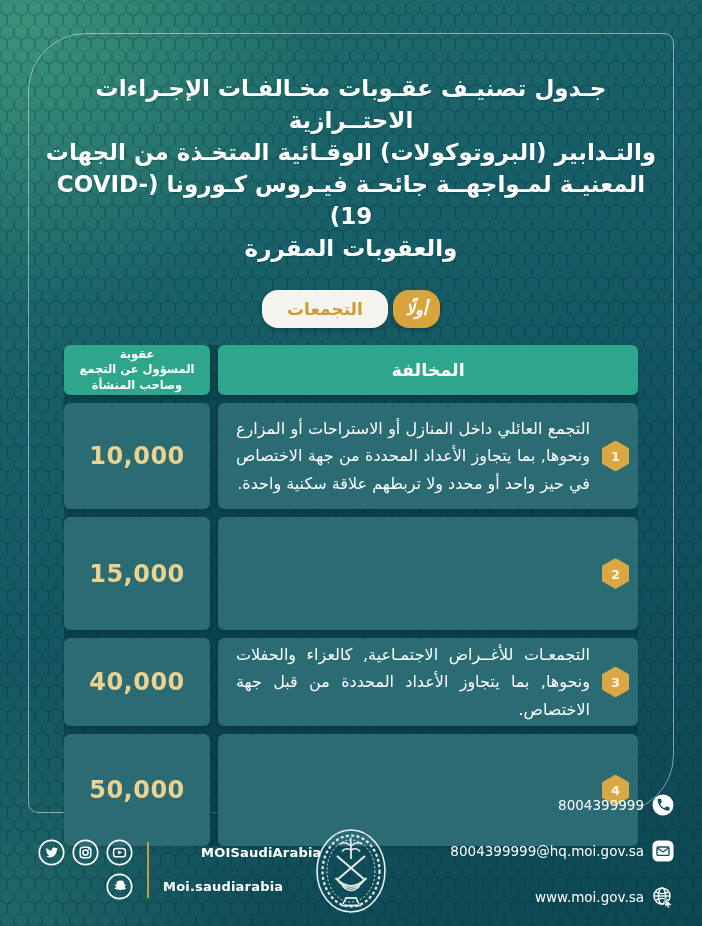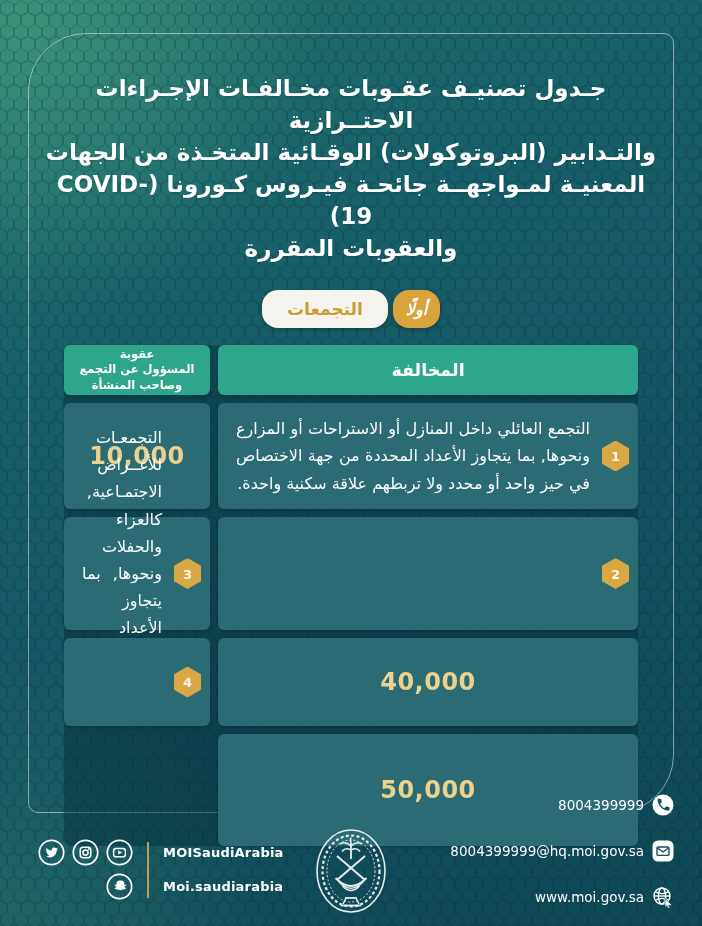--- a/index.html
+++ b/index.html
@@ -85,21 +85,21 @@
     position:absolute; left:38px; bottom:26px;
     display:grid; grid-template-columns:27px 27px 27px 16px auto;
     grid-template-rows:27px 27px; column-gap:7px; row-gap:7px; align-items:center;
   }
   .social svg { width:27px; height:27px; display:block; }
   .sdivider {
     grid-column:4; grid-row:1/3; justify-self:center;
     width:2px; height:56px; background:#bf9f48;
   }
   .handle { color:#fff; font-weight:bold; font-size:13px; letter-spacing:.2px; }
-  .h1 { grid-column:5; grid-row:1; }
+  .h1 { grid-column:5; grid-row:1;margin-left:38px; }
   .h2 { grid-column:5; grid-row:2; }
   .s-tw { grid-column:1; grid-row:1; } .s-ig { grid-column:2; grid-row:1; }
   .s-yt { grid-column:3; grid-row:1; } .s-sc { grid-column:3; grid-row:2; }
 
   .emblem {
     position:absolute; left:50%; transform:translateX(-50%);
     bottom:4px; width:84px; height:96px;
   }
   .contact {
     position:absolute; right:28px; bottom:18px;
@@ -151,20 +151,21 @@
 
       <div class="cell cell-violation">
         <span class="hex">1</span>
         <p>التجمع العائلي داخل المنازل أو الاستراحات أو المزارع ونحوها, بما يتجاوز الأعداد المحددة من جهة الاختصاص في حيز واحد أو محدد ولا تربطهم علاقة سكنية واحدة.</p>
       </div>
       <div class="cell cell-penalty">10,000</div>
 
       <div class="cell cell-violation">
         <span class="hex">2</span>
       </div>
+      <div class="cell cell-penalty">15,000</div>
 
       <div class="cell cell-violation">
         <span class="hex">3</span>
         <p>التجمعـات للأغــراض الاجتمـاعية, كالعزاء والحفلات ونحوها, بما يتجاوز الأعداد المحددة من قبل جهة الاختصاص.</p>
       </div>
       <div class="cell cell-penalty">40,000</div>
 
       <div class="cell cell-violation">
         <span class="hex">4</span>
       </div>

